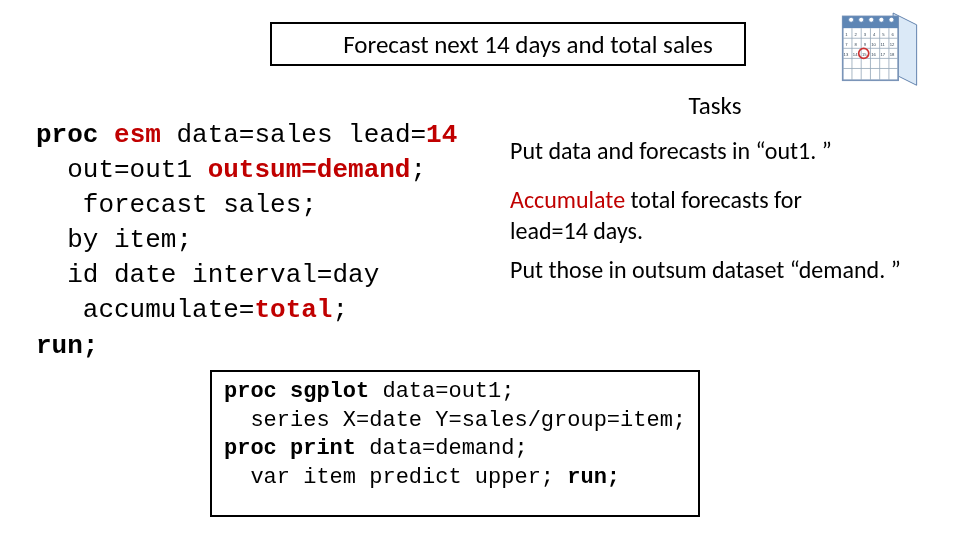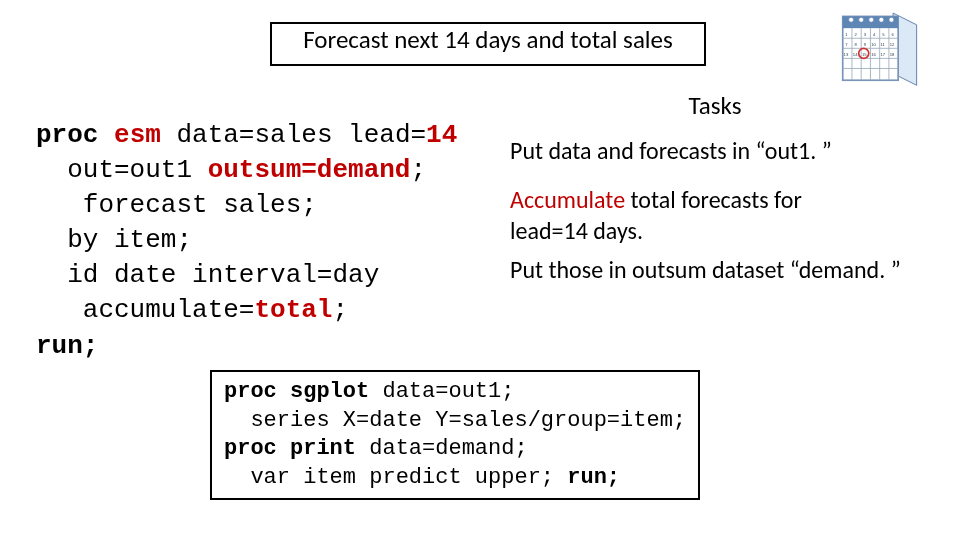--- a/index.html
+++ b/index.html
@@ -14,25 +14,26 @@
     overflow: hidden;
   }
   .title-box {
     position: absolute;
     top: 22px;
     left: 270px;
     width: 432px;
     height: 40px;
     border: 2px solid #000;
     display: flex;
-    align-items: flex-start;
+    align-items: center;
     justify-content: center;
     font-size: 25px;
     font-weight: 400;
     background: #fff;
+    padding-left: 40px;
   }
   .calendar-icon {
     position: absolute;
     top: 8px;
     right: 40px;
     width: 84px;
     height: 84px;
   }
   .code-left {
     position: absolute;
@@ -59,21 +60,21 @@
     text-align: center;
     font-size: 25px;
     margin-bottom: 11px;
   }
   .tasks-col p { margin: 12px 0 18px 0; }
   .code-bottom-wrap {
     position: absolute;
     top: 370px;
     left: 210px;
     border: 2px solid #000;
-    padding: 6px 12px 6px 12px;
+    padding: 6px 12px 23px 12px;
     background: #fff;
   }
   .code-bottom {
     font-family: "Courier New", monospace;
     font-size: 22px;
     line-height: 1.3;
     white-space: pre;
     color: #000;
   }
 </style>

